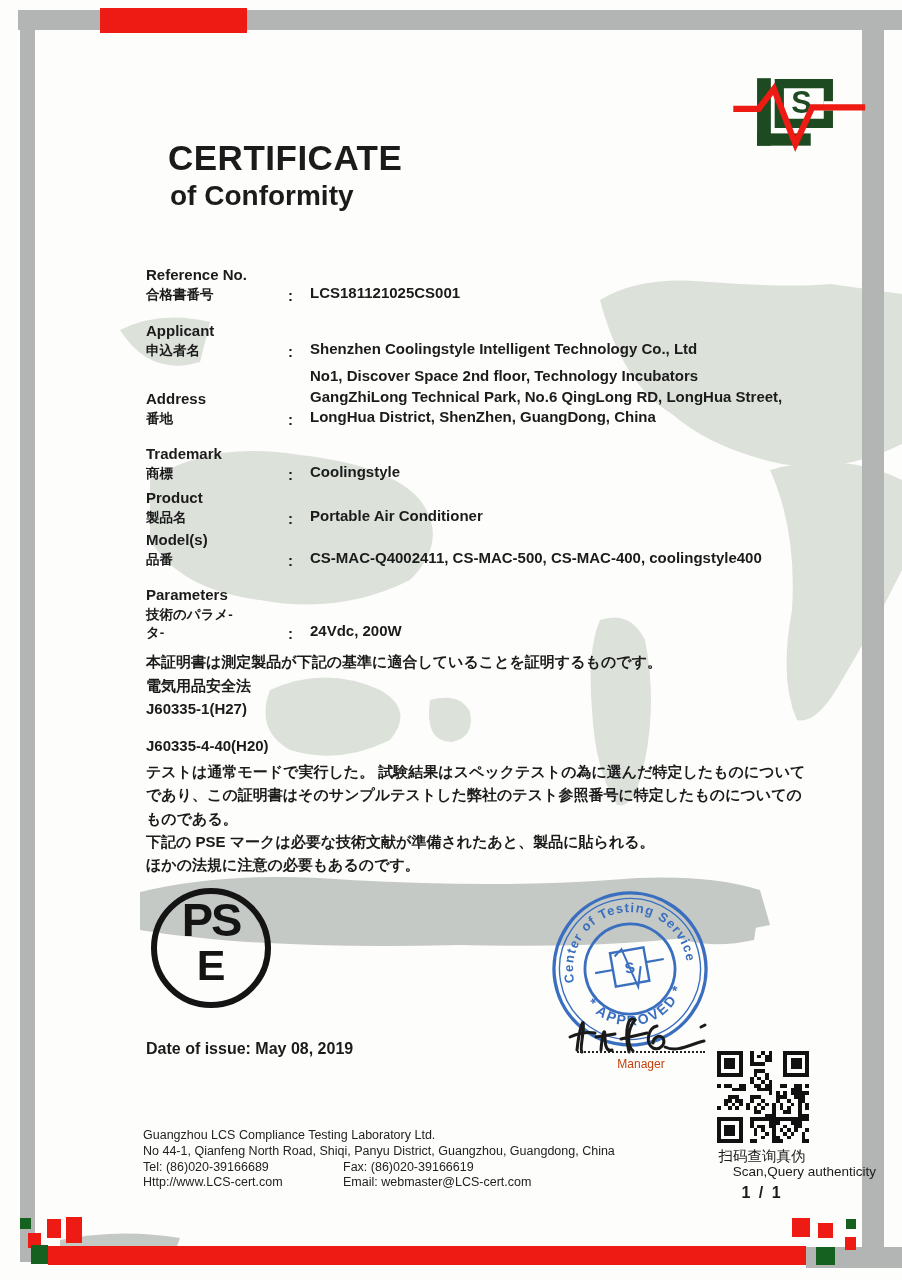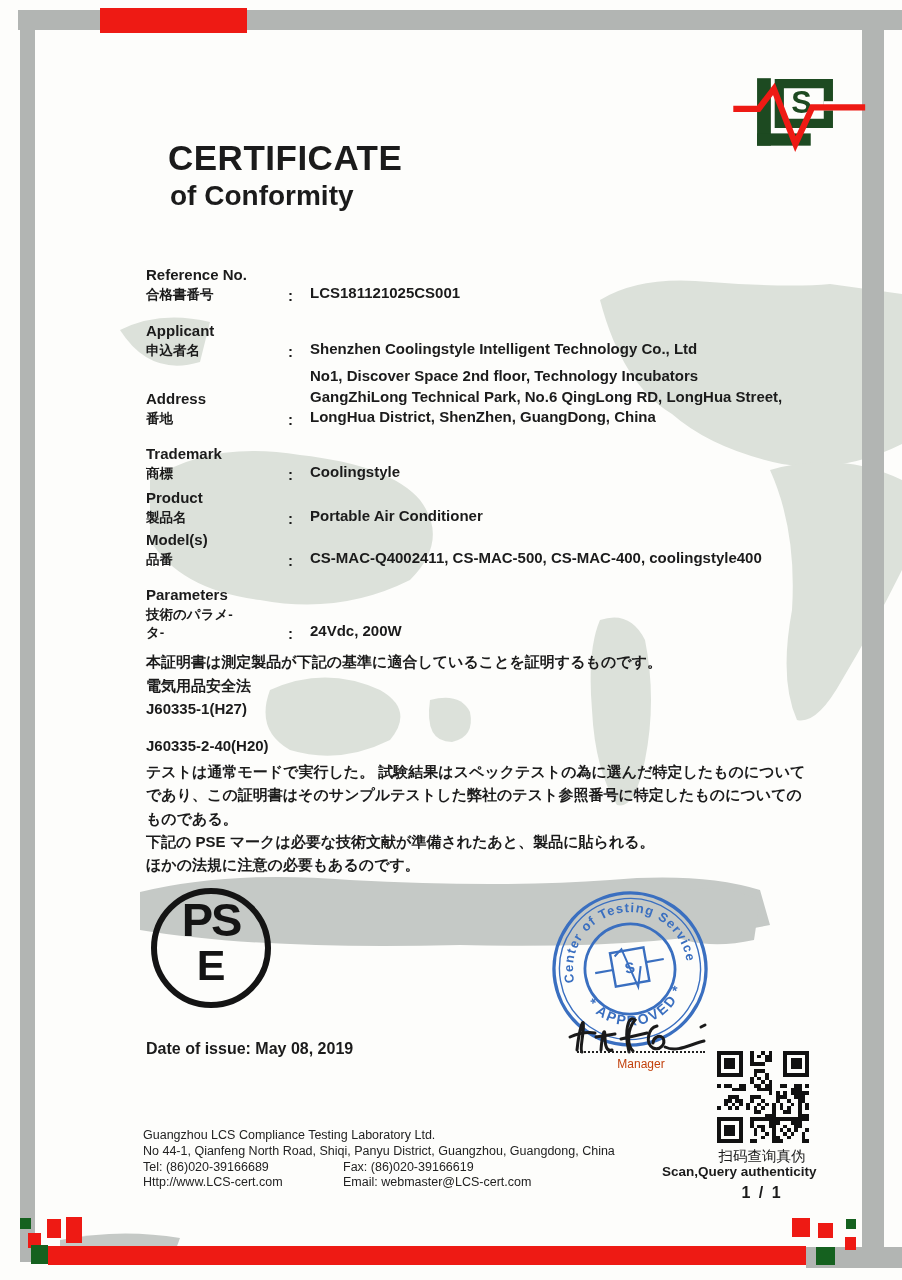--- a/index.html
+++ b/index.html
@@ -49,21 +49,21 @@
 
   
   #stamp{position:absolute;left:549px;top:888px;z-index:4;transform:rotate(-10deg);}
   #signature{position:absolute;left:567px;top:1000px;z-index:5;}
   .dotline{position:absolute;left:577px;top:1051px;width:128px;border-bottom:2px dotted #222;z-index:5;}
   .manager{position:absolute;left:577px;top:1057px;width:128px;text-align:center;font-size:12px;z-index:5;color:#c2410c;}
 
   
   #qrwrap{position:absolute;left:717px;top:1051px;z-index:3;}
   .qr-zh{position:absolute;left:662px;top:1147px;width:200px;text-align:center;font-size:14.5px;font-weight:400;z-index:3;}
-  .qr-en{position:absolute;left:662px;top:1164px;width:200px;text-align:left;font-size:13.5px;font-weight:700;z-index:3;}
+  .qr-en{position:absolute;left:676px;top:1164px;width:200px;text-align:right;font-size:13.5px;font-weight:400;z-index:3;}
   .qr-page{position:absolute;left:662px;top:1184px;width:200px;text-align:center;font-size:16px;font-weight:800;letter-spacing:2px;z-index:3;}
 </style>
 </head>
 <body>
 
 <div id="page">
 
   <svg id="watermark" width="902" height="1280" viewBox="0 0 902 1280">
     <g fill="#dce1da">
       <path d="M600,300 q40,-25 110,-18 q80,6 120,2 l72,10 l0,150 q-60,30 -120,20 q-70,-15 -110,-50 q-50,-30 -72,-114z"></path>
@@ -163,21 +163,21 @@
       <div class="ja">技術のパラメ-
 タ-</div>
       </div>
     <div class="col">:</div>
     <div class="val">24Vdc, 200W</div>
   </div>
 
   <div class="jp" style="top:674px">電気用品安全法</div>
   <div class="jp" style="top:650px">本証明書は測定製品が下記の基準に適合していることを証明するものです。</div>
   <div class="jp" style="top:697px">J60335-1(H27)</div>
-  <div class="jp" style="top:734px">J60335-2-40(H20)</div>
+  <div class="jp" style="top:734px">J60335-4-40(H20)</div>
   <div class="jp" style="top:760px">テストは通常モードで実行した。 試験結果はスペックテストの為に選んだ特定したものについてであり、この証明書はそのサンプルテストした弊社のテスト参照番号に特定したものについてのものである。
 下記の PSE マークは必要な技術文献が準備されたあと、製品に貼られる。
 ほかの法規に注意の必要もあるのです。</div>
 
   <div id="pse">
     <div class="ps">PS</div>
     <div class="e">E</div>
   </div>
 
   <div class="issue">Date of issue: May 08, 2019</div>

